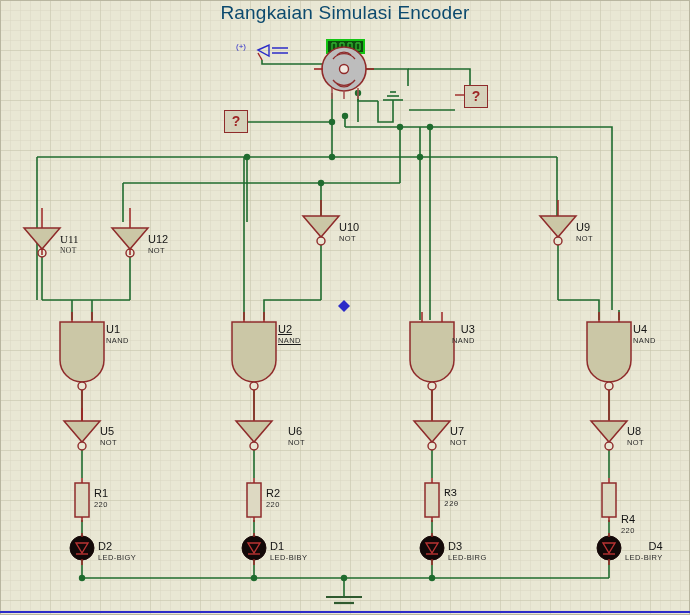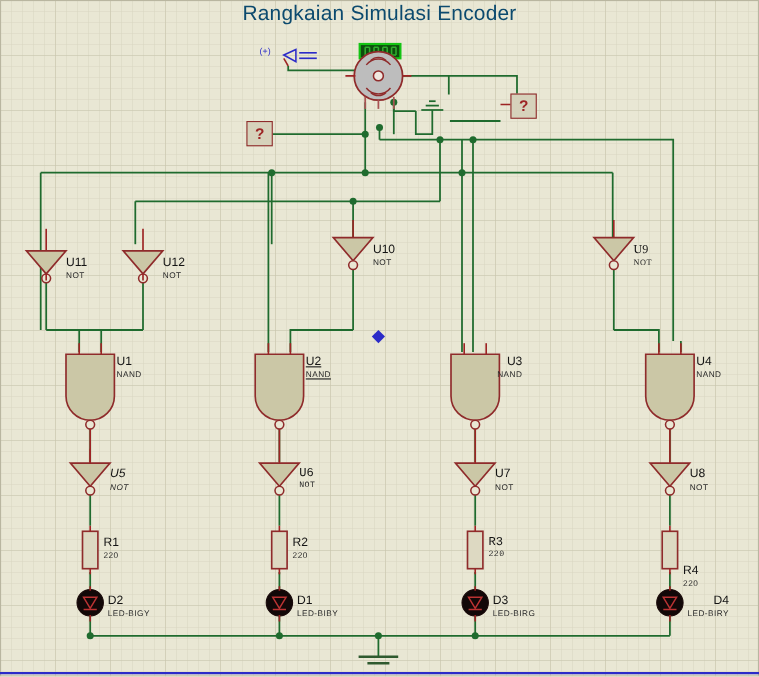--- a/index.html
+++ b/index.html
@@ -341,41 +341,41 @@
     <line x1="247" y1="122" x2="248" y2="122"></line>
     <line x1="455" y1="95" x2="465" y2="95"></line>
   </g>
 </svg>
 
 <div class="title">Rangkaian Simulasi Encoder</div>
 
 <div class="qbox" style="left:224px;top:110px;">?</div>
 <div class="qbox" style="left:464px;top:85px;">?</div>
 
-<div class="lbl" style="left:60px;top:234px;">
+<div class="lbl" style="left:60px;top:234px;font-family:Liberation Serif, serif;">
   <span class="ref">U11</span>
   <span class="val">NOT</span>
 </div>
 <div class="lbl" style="left:148px;top:234px;">
   <span class="ref">U12</span>
   <span class="val">NOT</span>
 </div>
 <div class="lbl" style="left:339px;top:222px;">
   <span class="ref">U10</span>
   <span class="val">NOT</span>
 </div>
-<div class="lbl" style="left:576px;top:222px;font-family:Liberation Serif, serif;">
+<div class="lbl" style="left:576px;top:222px;">
   <span class="ref">U9</span>
   <span class="val">NOT</span>
 </div>
-<div class="lbl" style="left:100px;top:426px;font-style:italic;">
+<div class="lbl" style="left:100px;top:426px;">
   <span class="ref">U5</span>
   <span class="val">NOT</span>
 </div>
-<div class="lbl" style="left:272px;top:426px;font-family:Liberation Mono, monospace;">
+<div class="lbl" style="left:288px;top:426px;">
   <span class="ref">U6</span>
   <span class="val">NOT</span>
 </div>
 <div class="lbl" style="left:450px;top:426px;">
   <span class="ref">U7</span>
   <span class="val">NOT</span>
 </div>
 <div class="lbl" style="left:627px;top:426px;">
   <span class="ref">U8</span>
   <span class="val">NOT</span>

